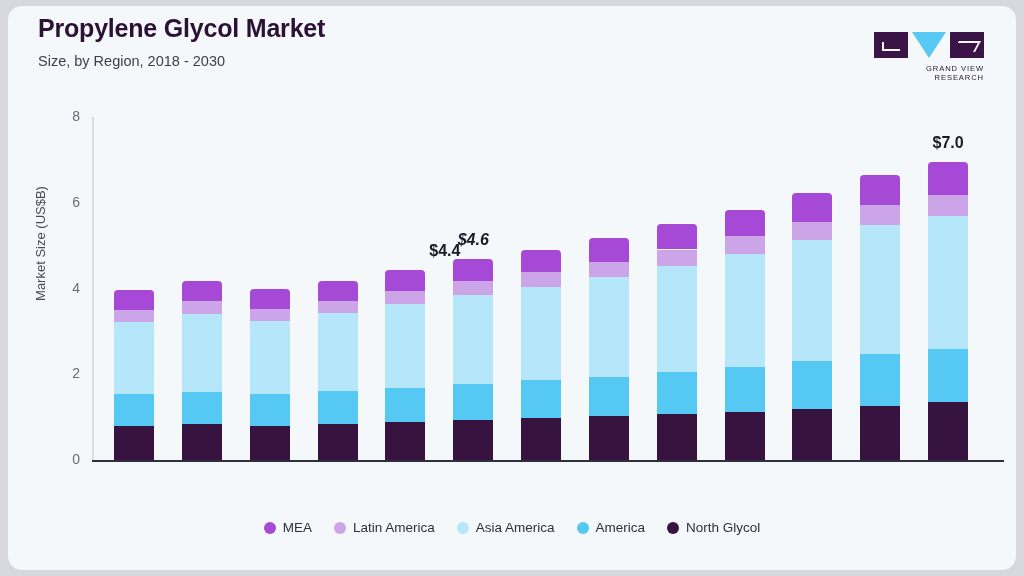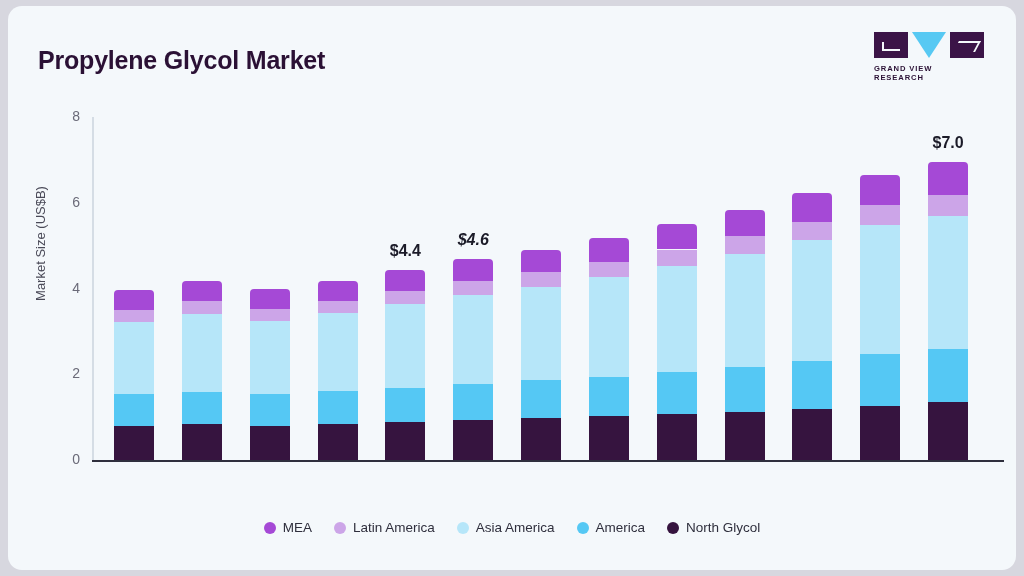--- a/index.html
+++ b/index.html
@@ -11,21 +11,21 @@
   }
   #card {
     position: absolute;
     left: 8px; top: 6px;
     width: 1008px; height: 564px;
     background: #f4f8fb;
     border-radius: 14px;
   }
 
   
-  #header { position: absolute; left: 30px; top: 40px; }
+  #header { position: absolute; left: 30px; top: 8px; }
   #title {
     font-size: 25px; font-weight: bold; color: #2b1135;
     letter-spacing: -0.2px; white-space: nowrap;
   }
   #subtitle {
     margin-top: 10px; font-size: 14.5px; color: #3d3d4e; font-weight: normal;
   }
 
   
   #logo { position: absolute; right: 32px; top: 26px; width: 110px; }
@@ -43,22 +43,22 @@
     background-color: #57c9f3;
   }
   .logo-r { background: #3b1447; }
   .logo-r::after {
     content:""; position:absolute; left:6px; top:9px;
     width:20px; height:9px;
     border-top:2px solid #f4f8fb; border-right:2px solid #f4f8fb;
     transform: skewX(-28deg);
   }
   #logo-text {
-    margin-top: 6px; font-size: 7.6px; font-weight: bold;
-    letter-spacing: 0.9px; color: #2b1135; text-align: left;
+    margin-top: 6px; font-size: 7.6px; font-weight: normal;
+    letter-spacing: 0.9px; color: #2b1135; text-align: right;
   }
 
   
   #plot { position: absolute; left: 0; top: 0; width: 1008px; height: 564px; }
   #ylabel {
     position: absolute; left: -118px; top: 230px; width: 300px;
     transform: rotate(-90deg);
     font-size: 13px; color: #4a4a58; text-align: center;
   }
   .ytick {
@@ -95,20 +95,21 @@
   .legend-dot { width: 12px; height: 12px; border-radius: 50%; }
   .legend-label { font-size: 13.5px; color: #2f2f3d; }
 </style>
 </head>
 <body>
 
 <div id="card">
 
   <div id="header">
     <div id="title">Propylene Glycol Market</div>
+    <div id="subtitle">Size, by Region, 2018 - 2030</div>
   </div>
 
   <div id="logo">
     <div id="logo-marks">
       <div class="logo-block logo-g"></div>
       <div class="logo-v"></div>
       <div class="logo-block logo-r"></div>
     </div>
     <div id="logo-text">GRAND VIEW RESEARCH</div>
   </div>
@@ -152,21 +153,21 @@
           <div class="seg" style="background: rgb(182, 230, 249); height: 78.0325px; bottom: 68.6px;"></div>
           <div class="seg" style="background: rgb(204, 165, 232); height: 12.4337px; bottom: 146.632px;"></div>
           <div class="seg top" style="background: rgb(165, 73, 214); height: 20.1512px; bottom: 159.066px;"></div>
         </div>
         <div class="bar-group" style="left: 293.385px;">
           <div class="seg" style="background: rgb(54, 20, 63); height: 37.73px; bottom: 0px;"></div>
           <div class="seg" style="background: rgb(85, 200, 244); height: 33.8713px; bottom: 37.73px;"></div>
           <div class="seg" style="background: rgb(182, 230, 249); height: 84.035px; bottom: 71.6012px;"></div>
           <div class="seg" style="background: rgb(204, 165, 232); height: 13.2912px; bottom: 155.636px;"></div>
           <div class="seg top" style="background: rgb(165, 73, 214); height: 21.0087px; bottom: 168.928px;"></div>
-          <div class="bar-label" style="bottom: 199.936px;">$4.4</div>
+          <div class="bar-label" style="bottom: 199.936px; text-align: right;">$4.4</div>
         </div>
         <div class="bar-group" style="left: 361.231px;">
           <div class="seg" style="background: rgb(54, 20, 63); height: 39.8738px; bottom: 0px;"></div>
           <div class="seg" style="background: rgb(85, 200, 244); height: 36.015px; bottom: 39.8738px;"></div>
           <div class="seg" style="background: rgb(182, 230, 249); height: 89.18px; bottom: 75.8888px;"></div>
           <div class="seg" style="background: rgb(204, 165, 232); height: 14.1487px; bottom: 165.069px;"></div>
           <div class="seg top" style="background: rgb(165, 73, 214); height: 21.8663px; bottom: 179.218px;"></div>
           <div class="bar-label" style="bottom: 211.084px; font-style: italic;">$4.6</div>
         </div>
         <div class="bar-group" style="left: 429.077px;">

